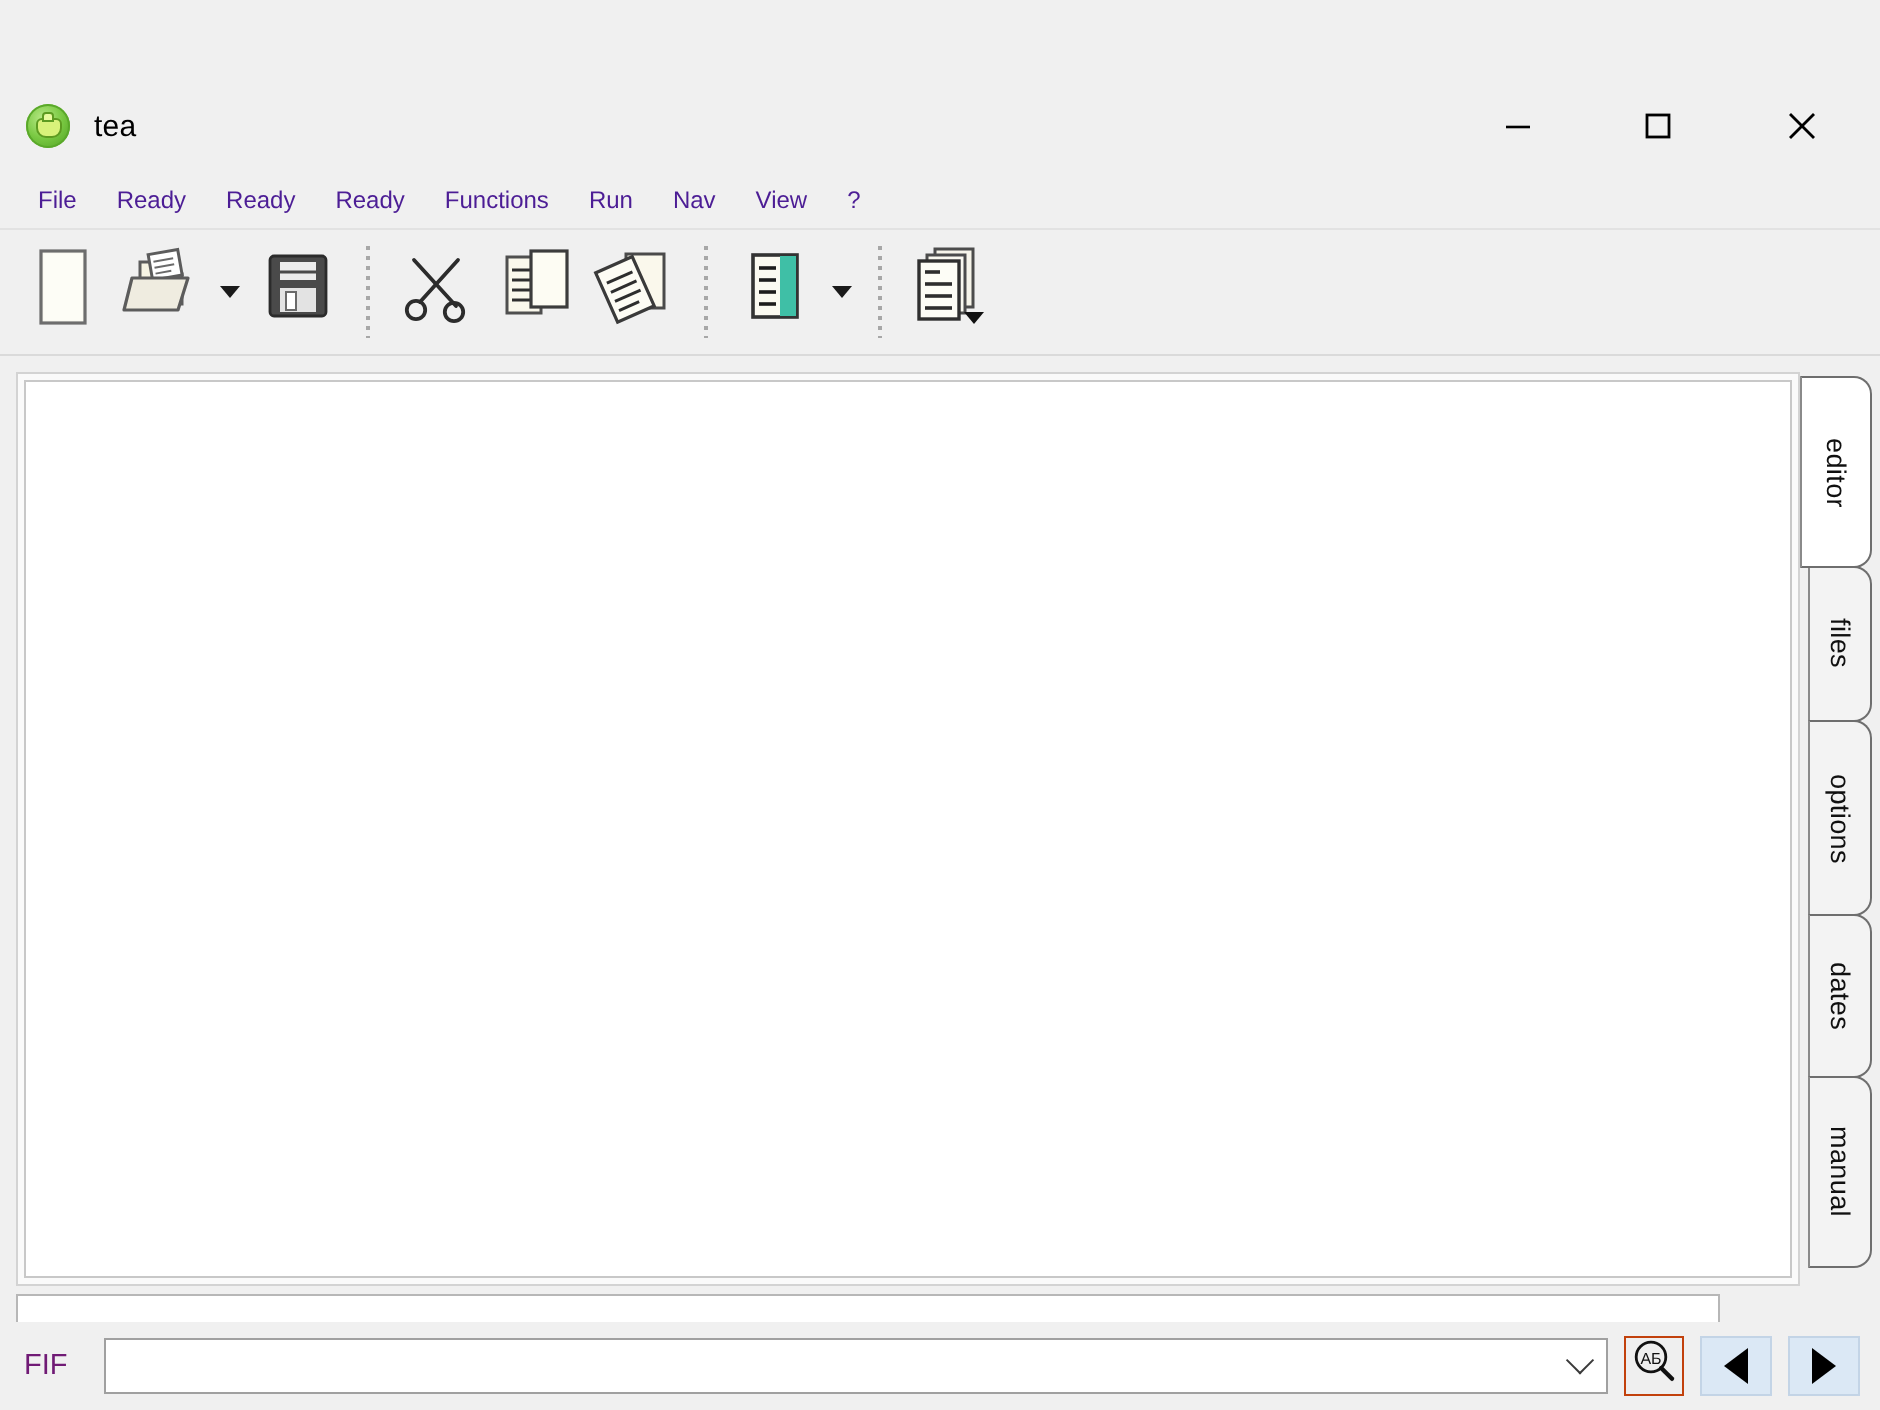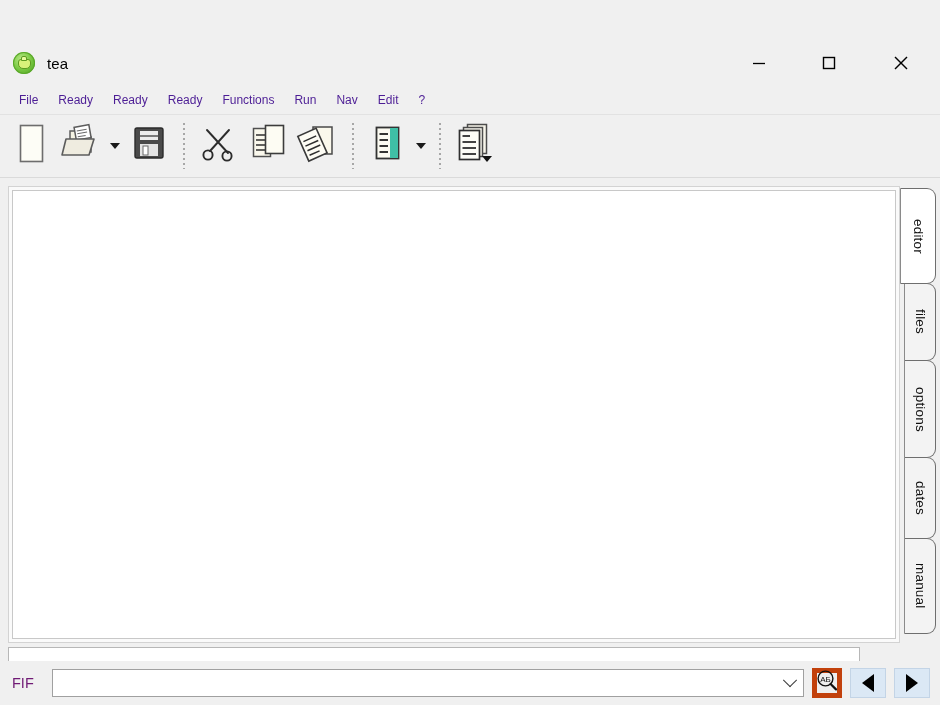--- a/index.html
+++ b/index.html
@@ -309,21 +309,21 @@
   .chevron {
     width: 9px; height: 9px;
     border-right: 1.6px solid #3a3a3a;
     border-bottom: 1.6px solid #3a3a3a;
     transform: rotate(45deg) translate(-2px,-2px);
   }
   .icon-btn {
     width: 30px;
     height: 30px;
     background: #efefef;
-    border: 5px solid #c2410c;
+    border: 1px solid #c2410c;
     display: flex;
     align-items: center;
     justify-content: center;
     cursor: default;
     box-sizing: border-box;
   }
   .nav-btn {
     width: 36px;
     height: 30px;
     background: #dbe8f5;
@@ -413,21 +413,21 @@
   </div>
 
   <div class="menubar">
     <div class="menu-item">File</div>
     <div class="menu-item">Ready</div>
     <div class="menu-item">Ready</div>
     <div class="menu-item">Ready</div>
     <div class="menu-item">Functions</div>
     <div class="menu-item">Run</div>
     <div class="menu-item">Nav</div>
-    <div class="menu-item">Edit</div>
+    <div class="menu-item">View</div>
     <div class="menu-item">?</div>
   </div>
 
   <div class="toolbar">
 
     <div class="tb-btn">
       <span>
         <svg width="36" height="44" viewBox="0 0 36 44">
           <rect x="7.5" y="3.5" width="22" height="36" fill="#fbfaf2" stroke="#6d6d6d" stroke-width="1.6"></rect>
           <rect x="9" y="5" width="19" height="33" fill="#fdfdf6" stroke="none"></rect>

